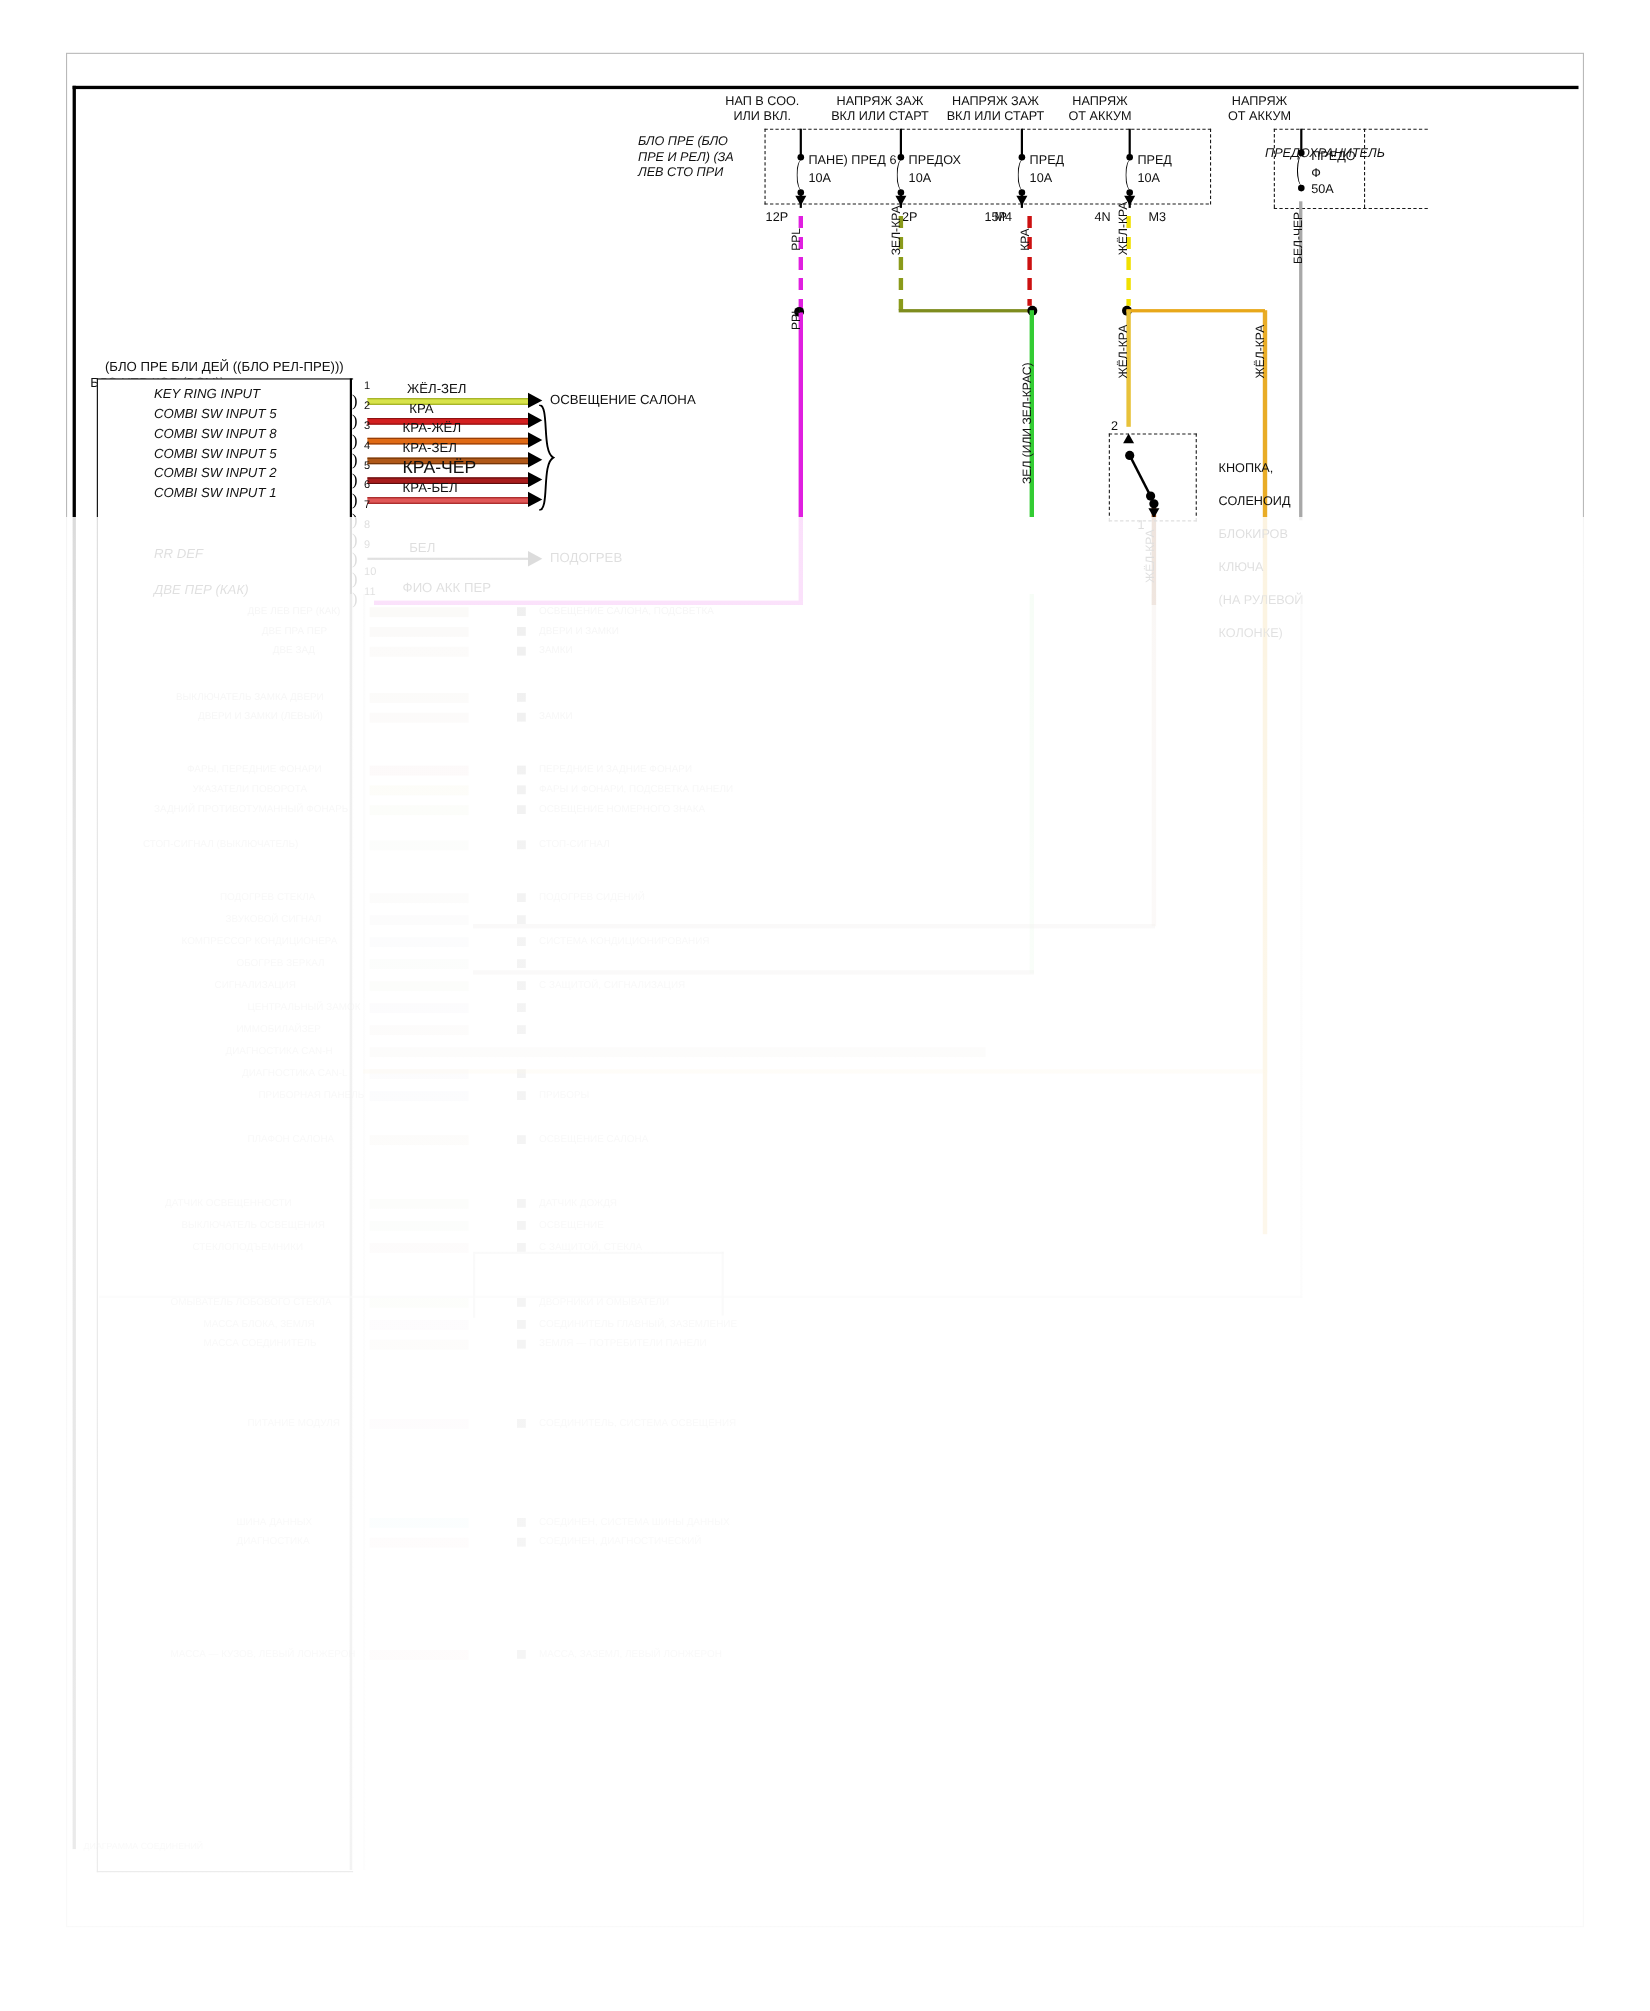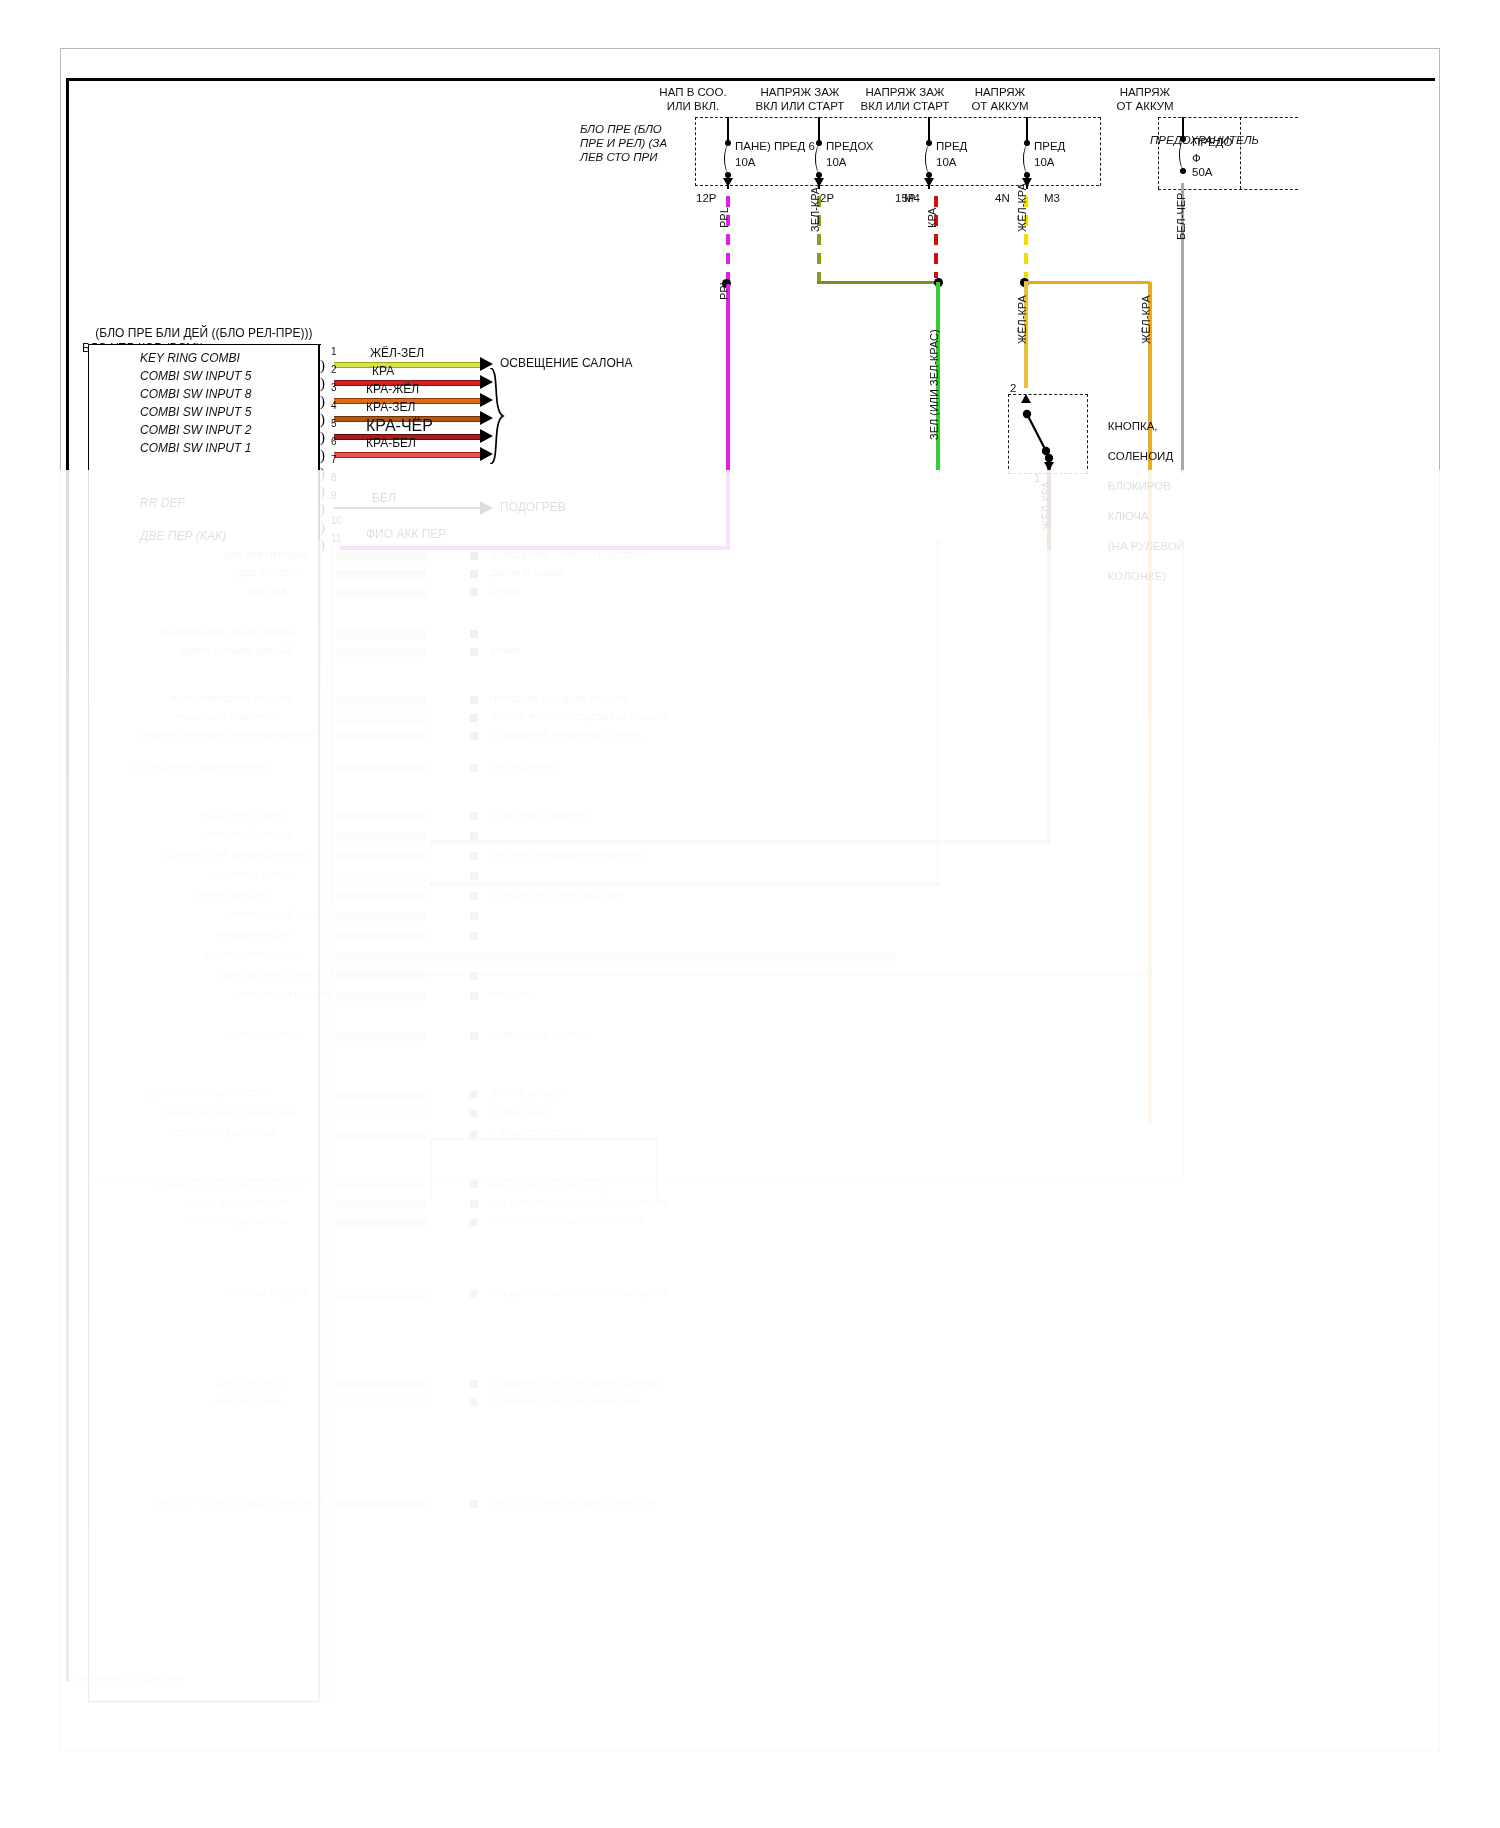--- a/index.html
+++ b/index.html
@@ -204,21 +204,21 @@
     <span>КОЛОНКЕ)</span>
   </div>
 
   <div class="txt" style="left:82px;top:311px;width:320px;line-height:15px;font-size:12px;">
     <span>(БЛО ПРЕ БЛИ ДЕЙ ((БЛО РЕЛ-ПРЕ)))</span><br><span>БЛО УПР КОР (BCM))</span>
   </div>
 
   <div class="conn-box" style="left:88px;top:344px;width:232px;height:1356px;border-right:0;"></div>
   <div class="vr" style="left:318px;top:344px;width:1.7px;height:1356px;"></div>
 
-  <div class="txt r" style="left:140px;top:352px;width:176px;font-size:12px;">KEY RING COMBI</div>
+  <div class="txt r" style="left:140px;top:352px;width:176px;font-size:12px;">KEY RING INPUT</div>
   <div class="paren" style="left:320px;top:360px;">)</div>
   <div class="txt" style="left:331px;top:345px;font-size:10px;">1</div>
   <div class="txt" style="left:370px;top:347px;font-size:12px;">ЖЁЛ-ЗЕЛ</div>
   <div class="wh" style="left:334px;top:362px;width:146px;height:4px;background:#d8e34a;border-top:1px solid #9aa81c;border-bottom:1px solid #9aa81c;"></div>
   <div class="arrow" style="left:480px;top:357px;"></div>
   <div class="txt" style="left:500px;top:357px;font-size:12px;">ОСВЕЩЕНИЕ САЛОНА</div>
 
   <div class="txt r" style="left:140px;top:370px;width:176px;font-size:12px;">COMBI SW INPUT 5</div>
   <div class="paren" style="left:320px;top:378px;">)</div>
   <div class="txt" style="left:331px;top:363px;font-size:10px;">2</div>

